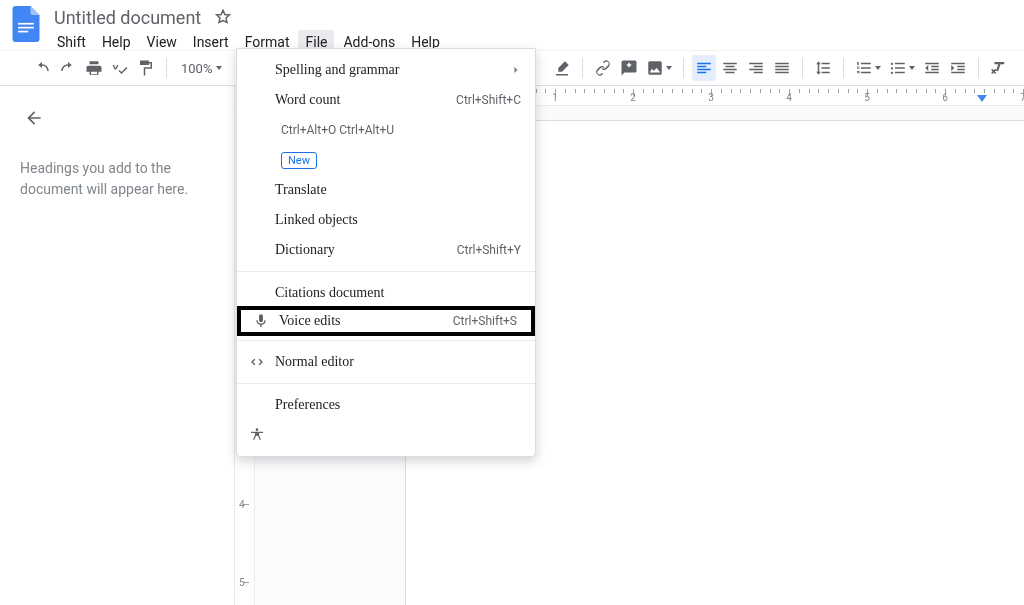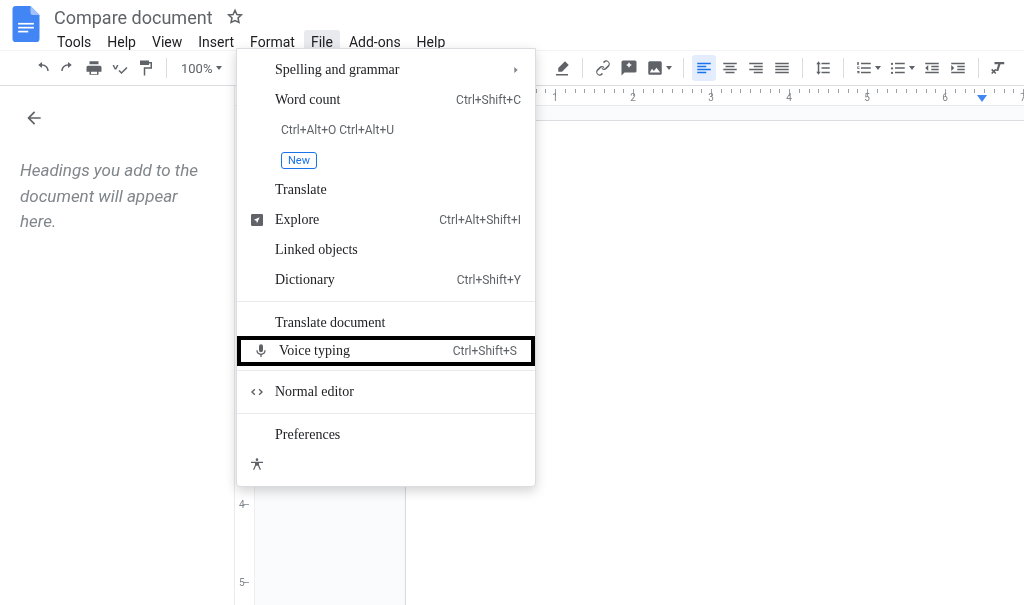--- a/index.html
+++ b/index.html
@@ -85,21 +85,21 @@
     width: 235px;
     background: #fff;
     border-right: 1px solid #e8eaed;
     padding: 18px 20px;
   }
   .outline-back {
     width: 28px; height:28px; display:flex; align-items:center;justify-content:center;
     color:#5f6368; cursor:pointer; margin-bottom: 26px;
   }
   .outline-hint {
-    font-size: 17px; color:#80868b; line-height: 1.5; font-style: italic;
+    font-size: 14px; color:#80868b; line-height: 1.5;
   }
   .page-area {
     flex: 1;
     position: relative;
     overflow: hidden;
     background: #fafbfc;
   }
   
   .ruler {
     height: 20px;
@@ -179,29 +179,29 @@
     <svg viewBox="0 0 48 64">
         <path fill="#4285f4" d="M6 0h26l16 16v42a6 6 0 0 1-6 6H6a6 6 0 0 1-6-6V6a6 6 0 0 1 6-6z"></path>
         <path fill="#a1c2fa" d="M32 0l16 16H36a4 4 0 0 1-4-4V0z"></path>
         <rect x="10" y="30" width="28" height="3" fill="#fff"></rect>
         <rect x="10" y="37" width="28" height="3" fill="#fff"></rect>
         <rect x="10" y="44" width="18" height="3" fill="#fff"></rect>
       </svg>
   </div>
   <div class="title-block">
     <div class="title-row">
-      <span class="doc-title">Compare document</span>
+      <span class="doc-title">Untitled document</span>
       <button class="star-btn">
         <svg viewBox="0 0 24 24" width="18" height="18" fill="none" stroke="#5f6368" stroke-width="2">
             <path d="M12 3l2.5 5.6 6 .6-4.5 4.1 1.3 6L12 16.8 6.7 19.3l1.3-6L3.5 9.2l6-.6L12 3z"></path>
           </svg>
       </button>
     </div>
     <div class="menubar" id="menubar">
-        <div class="menu-item">Tools</div>
+        <div class="menu-item">Shift</div>
         <div class="menu-item">Help</div>
         <div class="menu-item">View</div>
         <div class="menu-item">Insert</div>
         <div class="menu-item">Format</div>
         <div class="menu-item open">File</div>
         <div class="menu-item">Add-ons</div>
         <div class="menu-item">Help</div>
       </div>
   </div>
 </div>
@@ -437,49 +437,40 @@
     </div>
     <div class="dd-row disabled">
       <span class="dd-icon"></span>
       <span class="dd-badge">New</span>
     </div>
     <div class="dd-row">
       <span class="dd-icon"></span>
       <span class="dd-label">Translate</span>
     </div>
     <div class="dd-row">
-      <span class="dd-icon">
-        <svg viewBox="0 0 24 24">
-          <path fill="#5f6368" d="M19 3H5a2 2 0 0 0-2 2v14a2 2 0 0 0 2 2h14a2 2 0 0 0 2-2V5a2 2 0 0 0-2-2zm-7 14l-1-4-4-1 9-4-4 9z"></path>
-        </svg>
-      </span>
-      <span class="dd-label">Explore</span>
-      <span class="dd-short">Ctrl+Alt+Shift+I</span>
-    </div>
-    <div class="dd-row">
       <span class="dd-icon"></span>
       <span class="dd-label">Linked objects</span>
     </div>
     <div class="dd-row">
       <span class="dd-icon"></span>
       <span class="dd-label">Dictionary</span>
       <span class="dd-short">Ctrl+Shift+Y</span>
     </div>
     <div class="dd-sep"></div>
     <div class="dd-row">
       <span class="dd-icon"></span>
-      <span class="dd-label">Translate document</span>
+      <span class="dd-label">Citations document</span>
     </div>
     <div class="dd-row dd-highlight">
       <span class="dd-icon">
         <svg viewBox="0 0 24 24">
           <path fill="#5f6368" d="M12 14a3 3 0 0 0 3-3V5a3 3 0 1 0-6 0v6a3 3 0 0 0 3 3zm5-3a5 5 0 0 1-10 0H5a7 7 0 0 0 6 6.9V21h2v-3.1A7 7 0 0 0 19 11h-2z"></path>
         </svg>
       </span>
-      <span class="dd-label">Voice typing</span>
+      <span class="dd-label">Voice edits</span>
       <span class="dd-short">Ctrl+Shift+S</span>
     </div>
     <div class="dd-sep"></div>
     <div class="dd-row">
       <span class="dd-icon">
         <svg viewBox="0 0 24 24">
           <path fill="#5f6368" d="M8 17l-5-5 5-5 1.5 1.5L6 12l3.5 3.5L8 17zm8 0l-1.5-1.5L18 12l-3.5-3.5L16 7l5 5-5 5z"></path>
         </svg>
       </span>
       <span class="dd-label">Normal editor</span>

